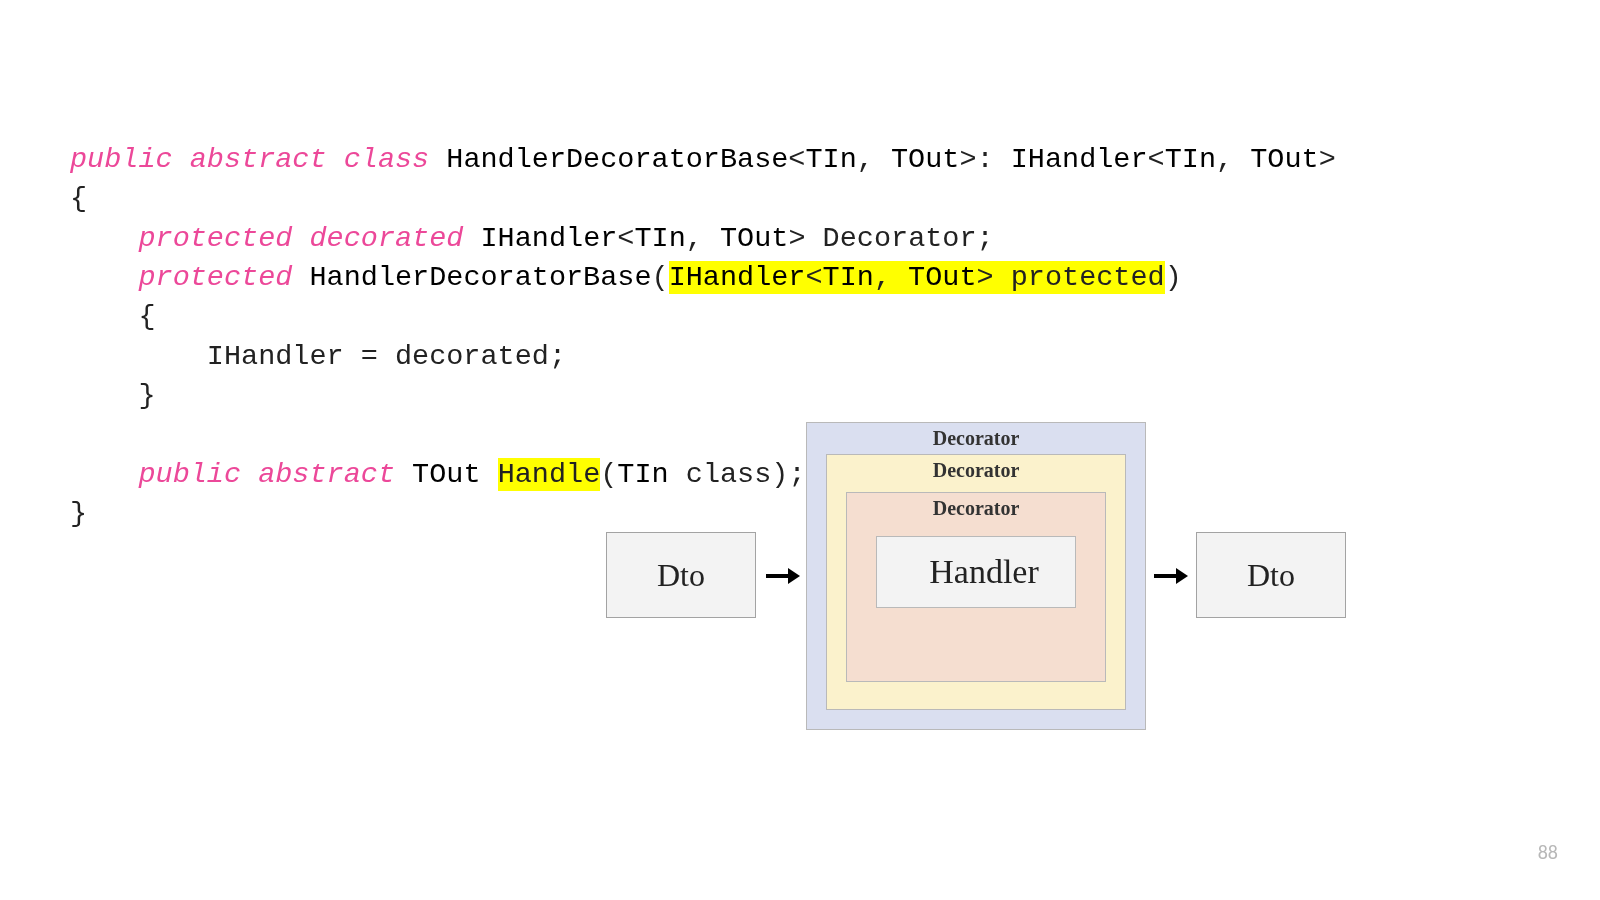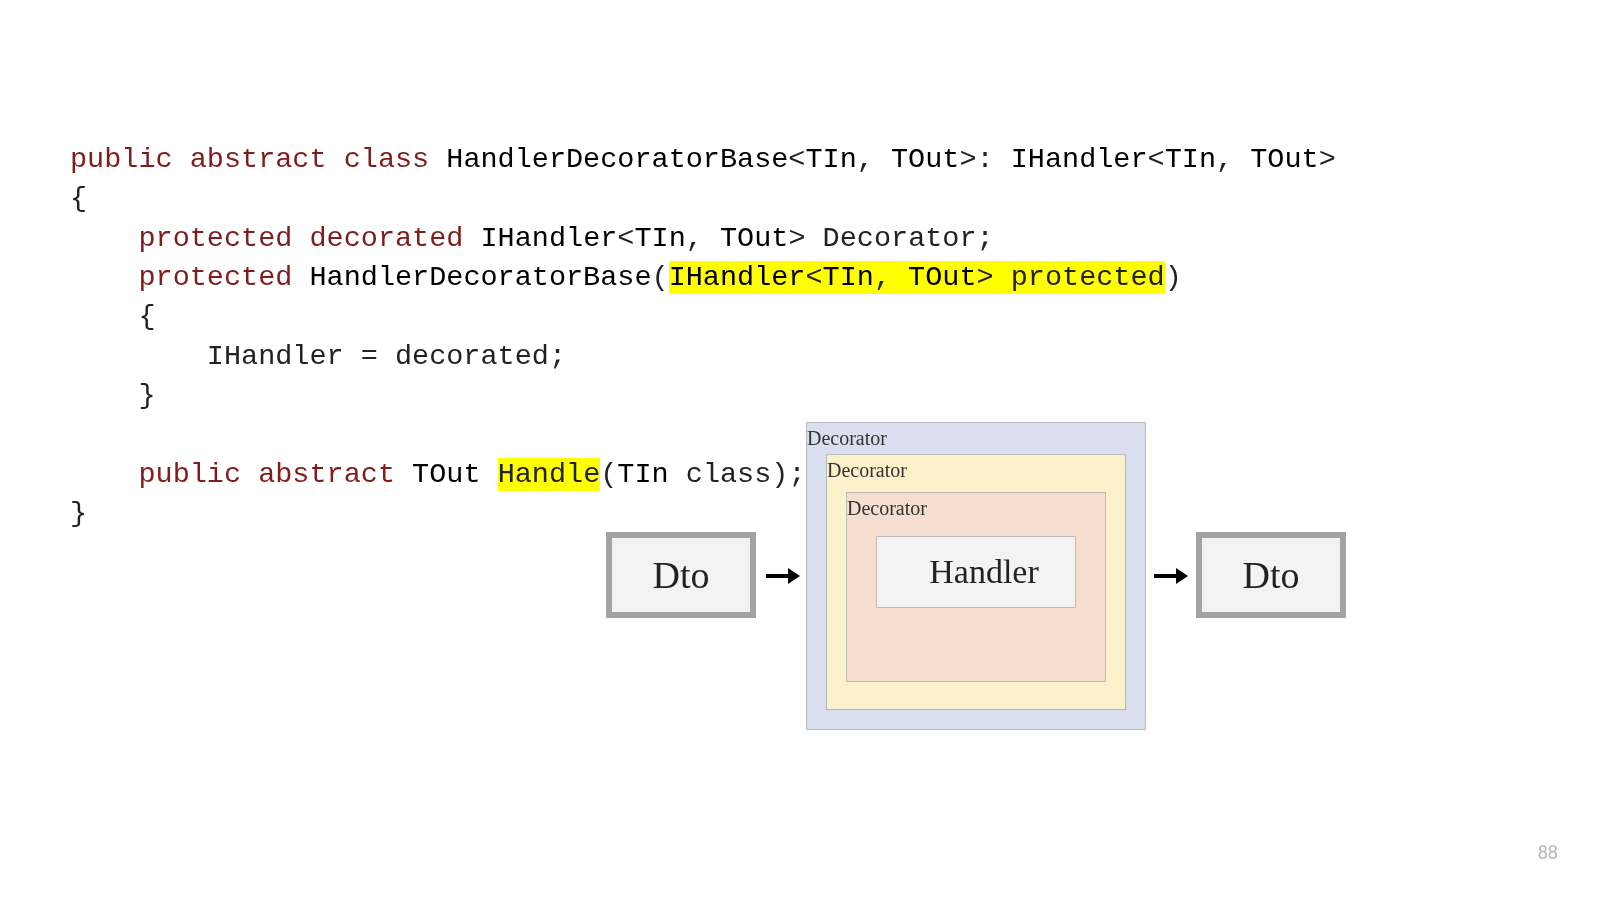--- a/index.html
+++ b/index.html
@@ -18,21 +18,21 @@
   }
   .code {
     position: absolute;
     left: 70px;
     top: 140px;
     font-size: 28.5px;
     line-height: 1.38;
     white-space: pre;
     color: #222;
   }
-  .kw  { color: #7f1d1d; }      
+  .kw  { color: #ec4899; font-style: italic; }      
   .typ { color: #000000; }      
   .txt { color: #222; }         
   .hl  { background: #ffff00; } 
 
   .diagram {
     position: absolute;
     left: 606px;
     top: 422px;
     width: 740px;
     height: 310px;
@@ -41,44 +41,45 @@
   .dbox {
     position: absolute;
     border: 1px solid #b9b9b9;
     box-sizing: border-box;
   }
   .dbox .lbl {
     position: absolute;
     top: 4px;
     left: 0;
     right: 0;
-    text-align: left;
+    text-align: center;
     font-size: 20px;
     color: #333;
+    font-weight: bold;
   }
   .dec-outer  { left: 200px; top: 0;   width: 340px; height: 308px; background: #dadff0; }
   .dec-mid    { left: 220px; top: 32px; width: 300px; height: 256px; background: #fbf2cc; }
   .dec-inner  { left: 240px; top: 70px; width: 260px; height: 190px; background: #f5ded0; }
   .handler    { left: 270px; top: 114px; width: 200px; height: 72px;  background: #f3f3f3; }
   .handler .big {
     position: absolute;
     top: 0; left: 0; right: 0; bottom: 0;
     display: flex; align-items: center; justify-content: center;
     font-size: 34px; color: #222; margin-left: 16px;
   }
   .dto {
     position: absolute;
     width: 150px;
     height: 86px;
     background: #f3f3f3;
-    border: 6px solid #a3a3a3;
+    border: 1px solid #a3a3a3;
     display: flex;
     align-items: center;
     justify-content: center;
-    font-size: 38px;
+    font-size: 32px;
     color: #222;
     box-sizing: border-box;
   }
   .dto-left  { left: 0;    top: 110px; }
   .dto-right { left: 590px; top: 110px; }
   .arrow {
     position: absolute;
     top: 146px;
     width: 34px;
     height: 16px;

